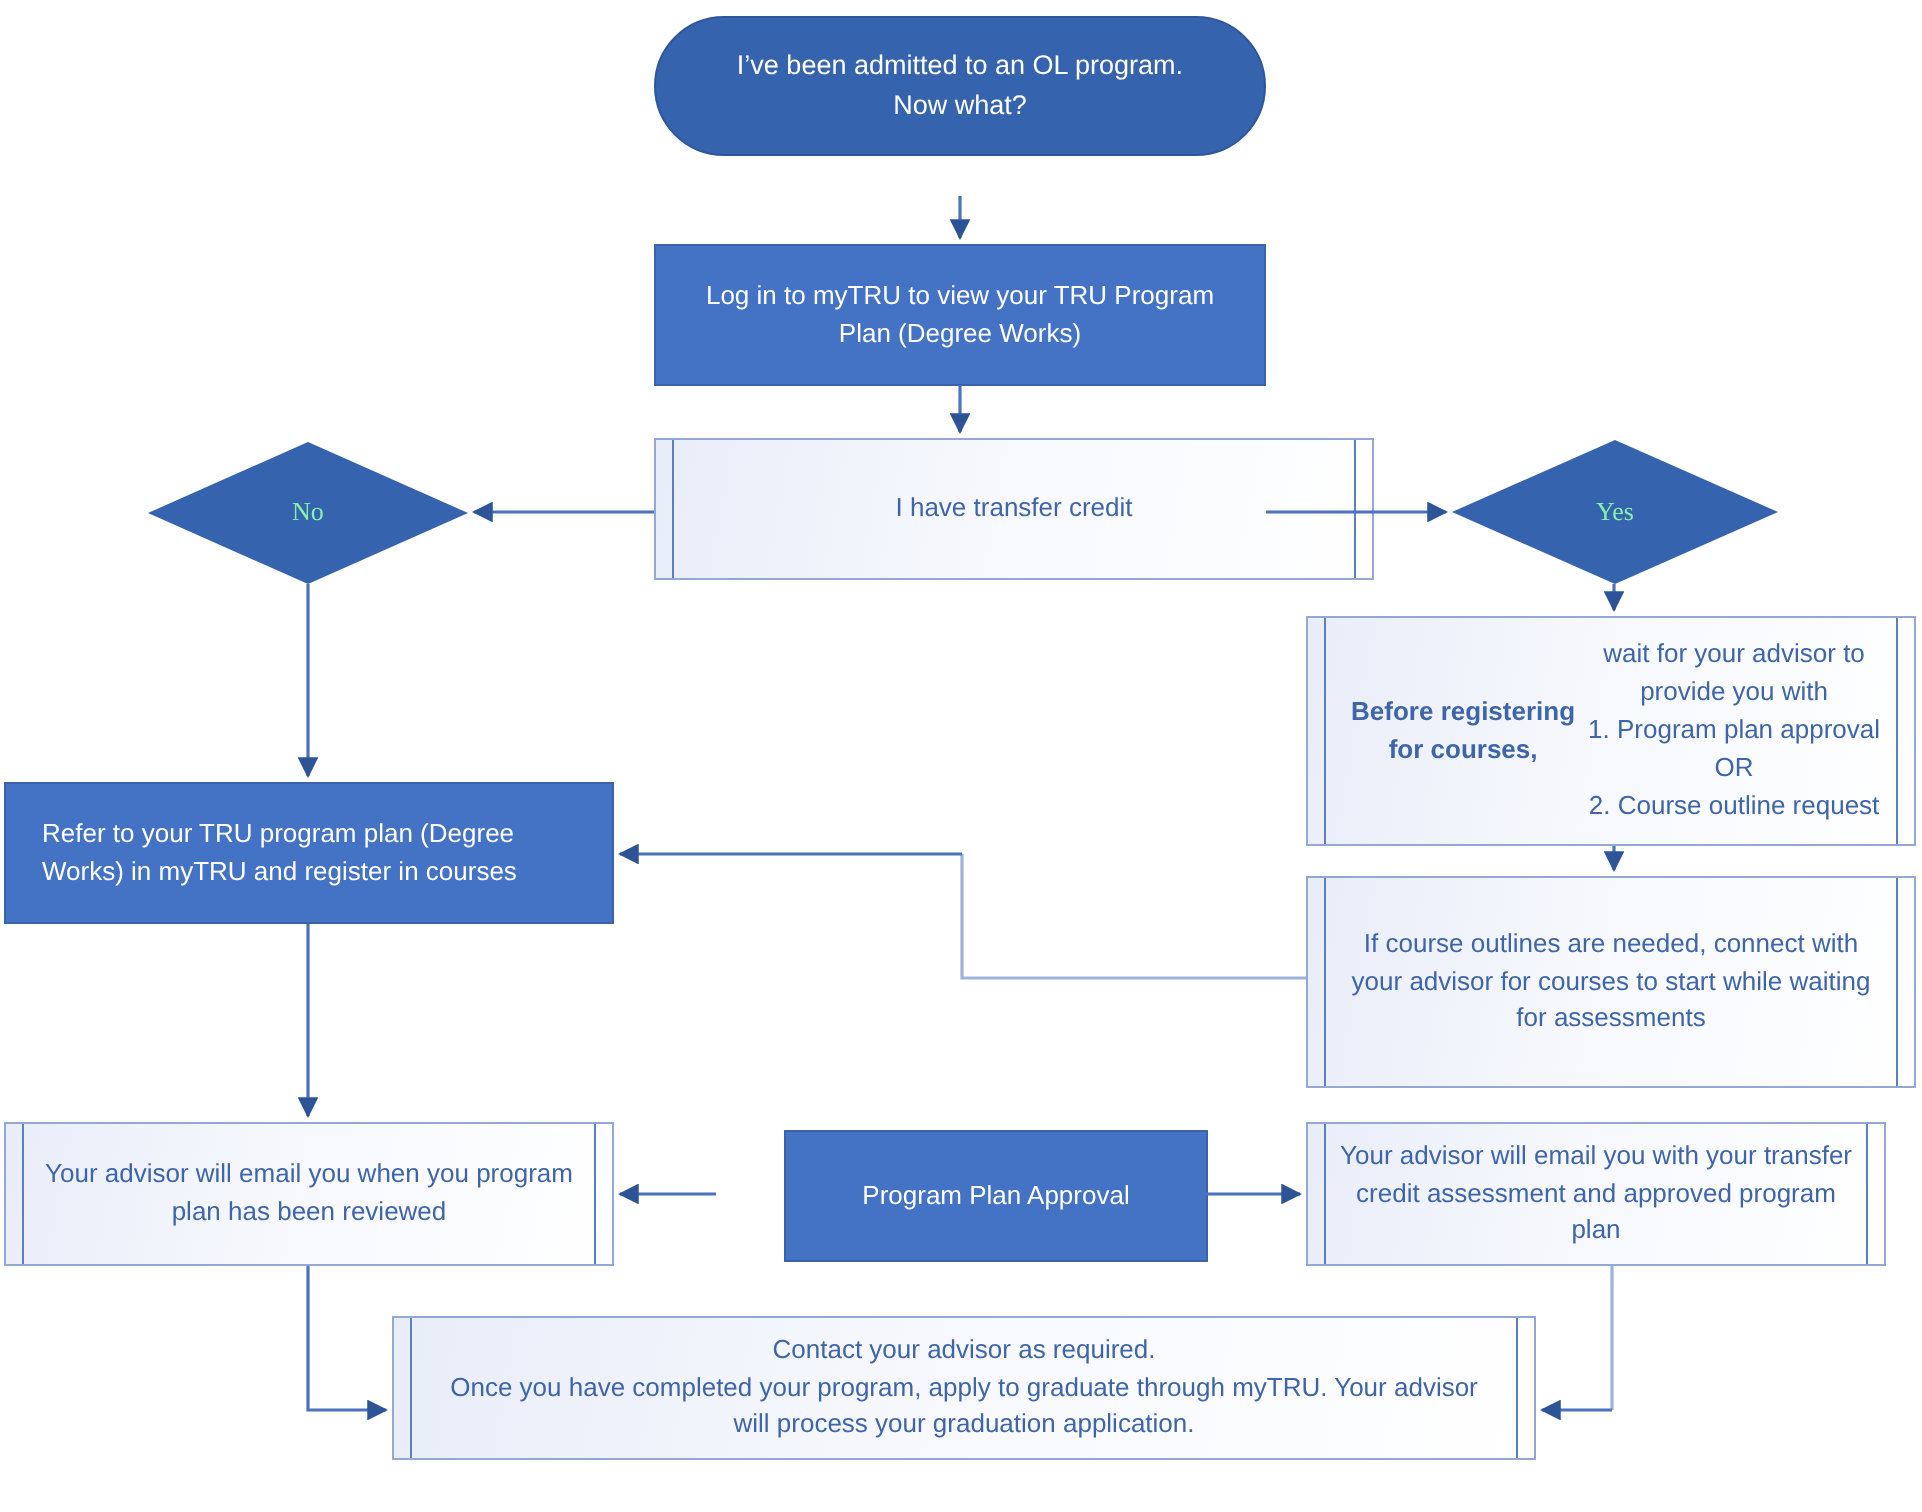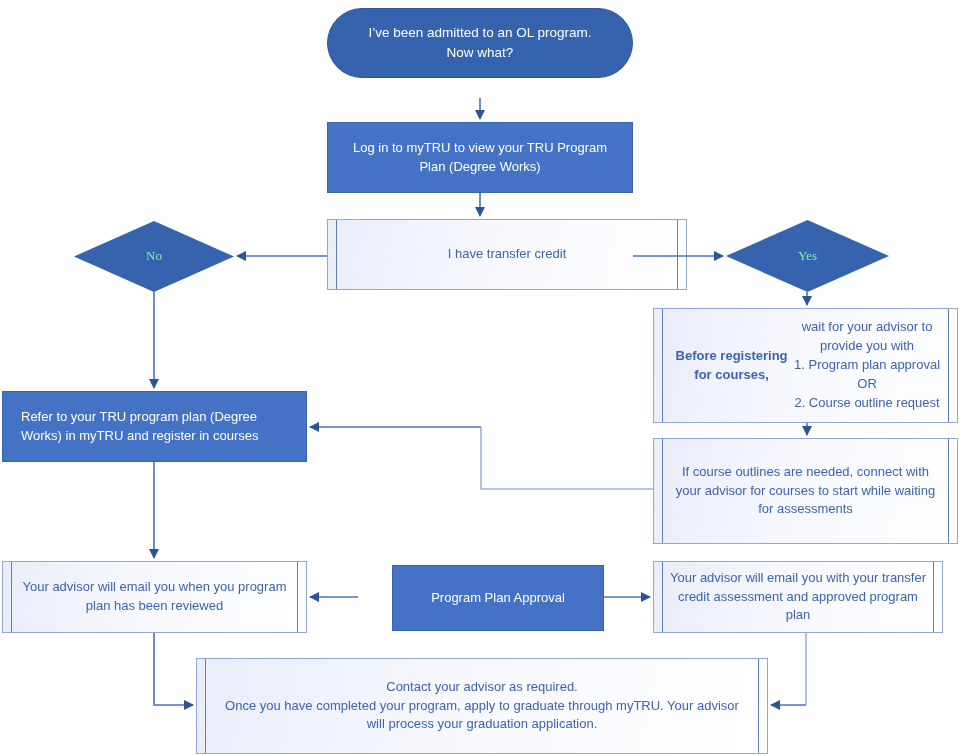--- a/index.html
+++ b/index.html
@@ -111,21 +111,21 @@
   </div>
 
   <div class="node solid-blue" style="left:358px; top:565px; width:212px; height:66px;margin-left:34px;">
     <span>Program Plan Approval</span>
   </div>
 
   <div class="node process" style="left:653px; top:561px; width:290px; height:72px;">
     <span>Your advisor will email you with your transfer credit assessment and approved program plan</span>
   </div>
 
-  <div class="node process" style="left:196px; top:658px; width:572px; height:96px; padding:0 28px;">
+  <div class="node process" style="left:196px; top:658px; width:572px; height:72px; padding:0 28px;">
     <span>Contact your advisor as required.
 Once you have completed your program, apply to graduate through myTRU. Your advisor will process your graduation application.</span>
   </div>
 
   <svg class="connectors" width="961" height="756" viewBox="0 0 961 756">
     <defs>
       <marker id="arrow" viewBox="0 0 10 10" refX="9" refY="5" markerWidth="6.5" markerHeight="6.5" orient="auto">
         <path d="M0 0 L10 5 L0 10 z" fill="#2d5496"></path>
       </marker>
     </defs>

